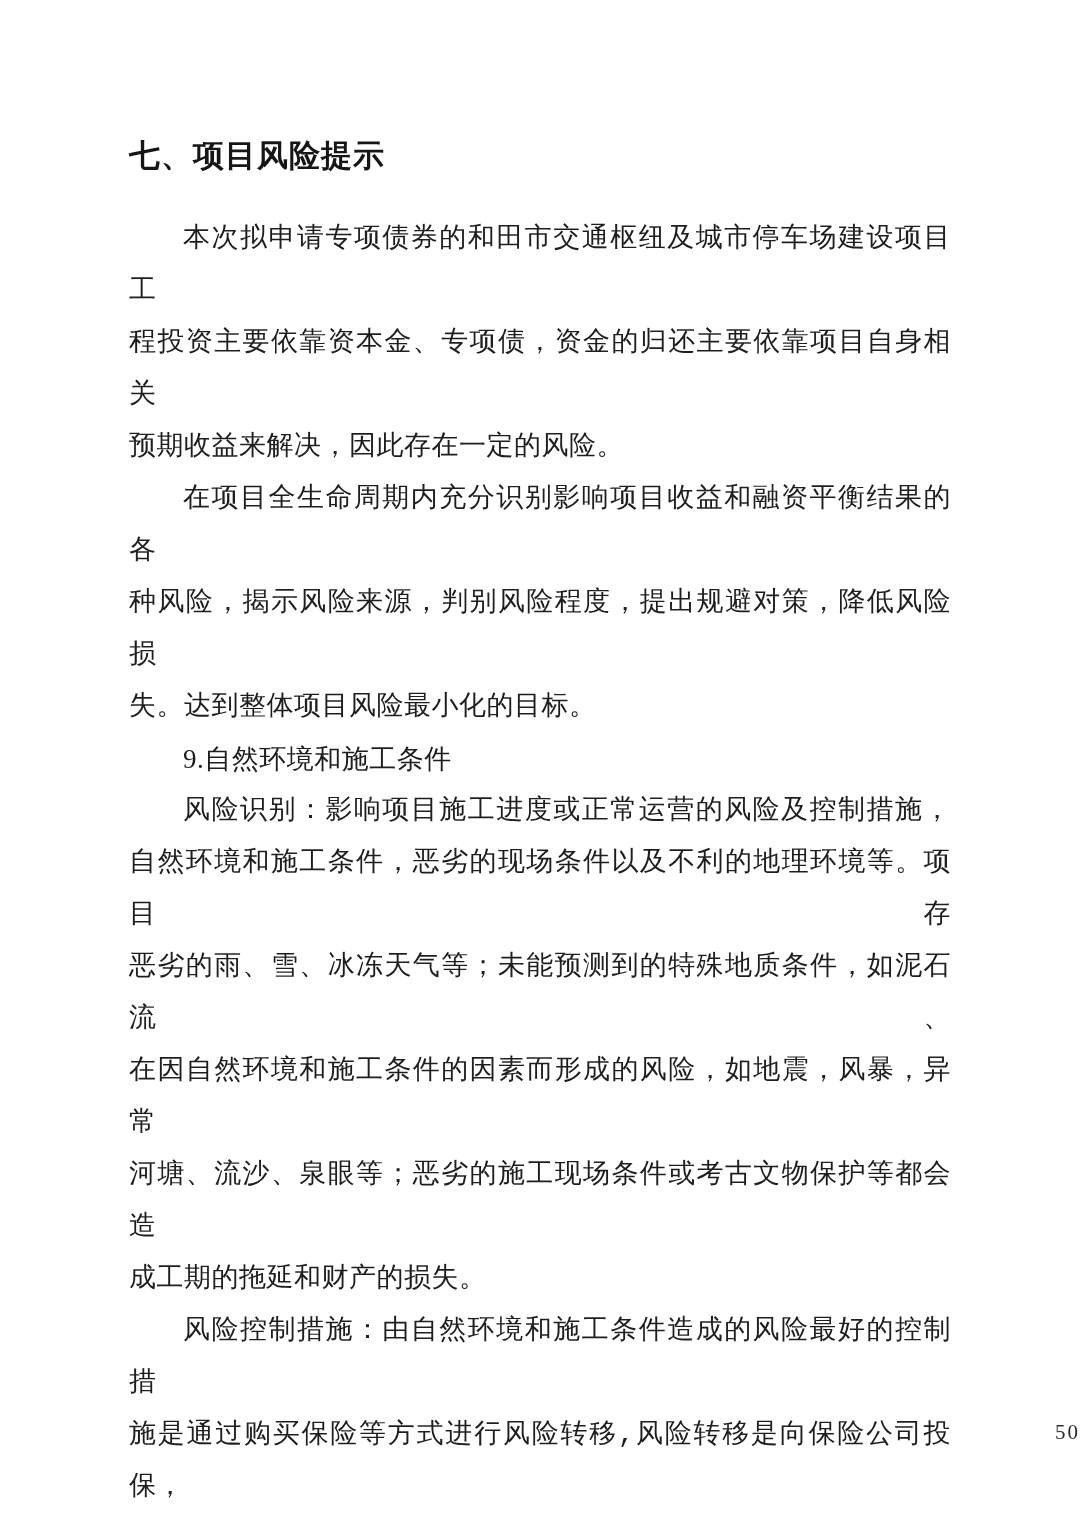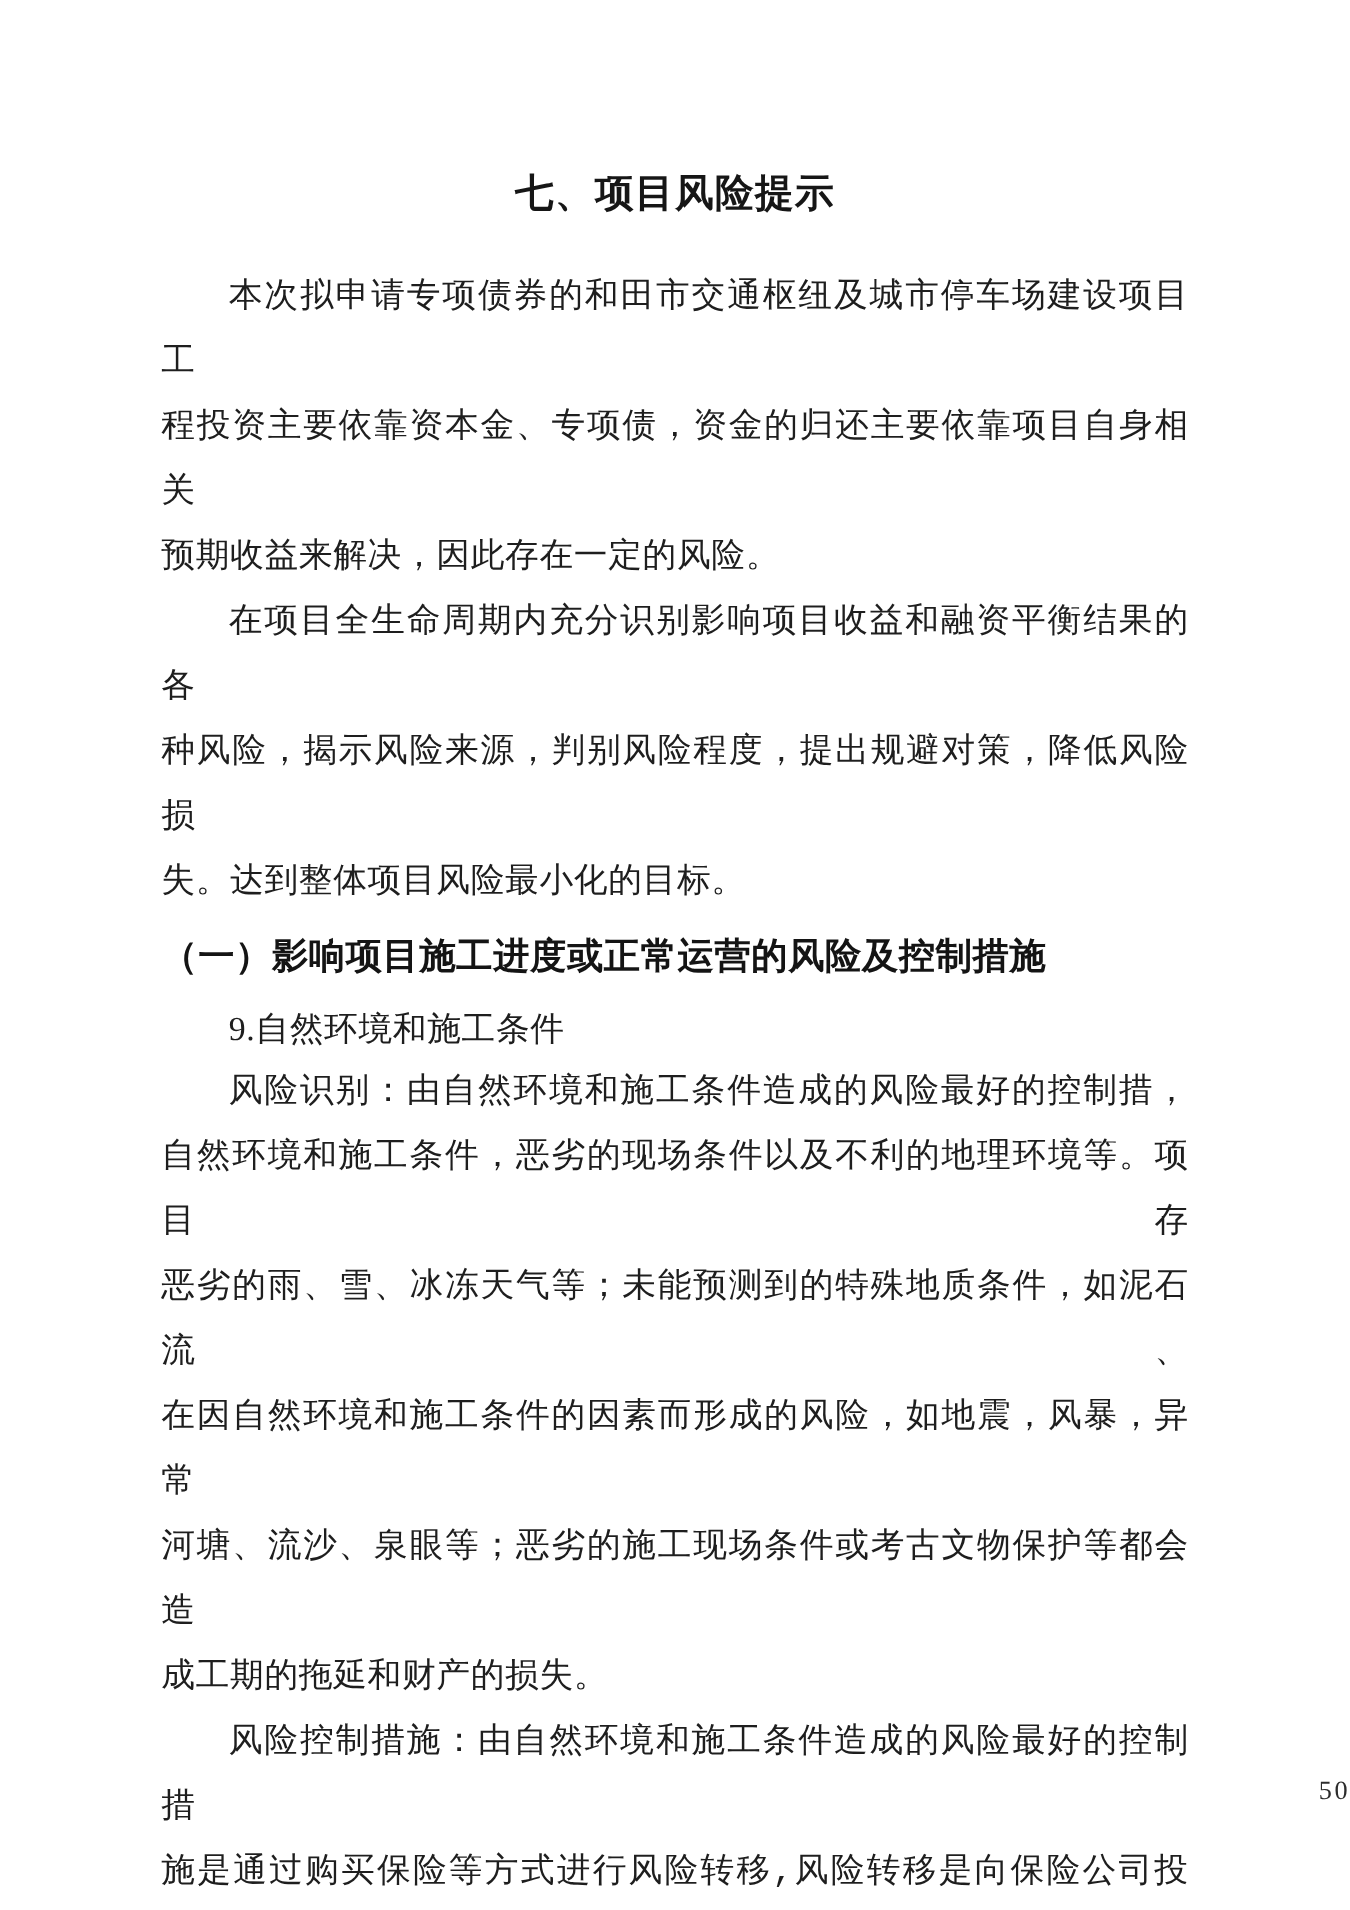--- a/index.html
+++ b/index.html
@@ -20,21 +20,21 @@
     position: absolute;
     left: 129px;
     top: 126px;
     width: 822px;
   }
   .title {
     margin: 0 0 29px 0;
     font-family: "DejaVu Sans", "Liberation Sans", sans-serif;
     font-size: 31px;
     font-weight: bold;
-    text-align: center;
+    text-align: left;
     letter-spacing: 1px;
     line-height: 58px;
     color: #161616;
   }
   .para {
     margin: 0;
   }
   .line {
     font-size: 27px;
     line-height: 52px;
@@ -90,26 +90,25 @@
         <div class="line">程投资主要依靠资本金、专项债，资金的归还主要依靠项目自身相关</div>
         <div class="line">预期收益来解决，因此存在一定的风险。</div>
       </div>
 
     <div class="para">
         <div class="line">在项目全生命周期内充分识别影响项目收益和融资平衡结果的各</div>
         <div class="line">种风险，揭示风险来源，判别风险程度，提出规避对策，降低风险损</div>
         <div class="line">失。达到整体项目风险最小化的目标。</div>
       </div>
 
-    <h2 class="section-heading">（一）影响项目施工进度或正常运营的风险及控制措施</h2>
 
     <div class="numbered-item">9.自然环境和施工条件</div>
 
     <div class="para">
-        <div class="line">风险识别：由自然环境和施工条件造成的风险最好的控制措，</div>
+        <div class="line">风险识别：影响项目施工进度或正常运营的风险及控制措施，</div>
         <div class="line">自然环境和施工条件，恶劣的现场条件以及不利的地理环境等。项目存</div>
         <div class="line">恶劣的雨、雪、冰冻天气等；未能预测到的特殊地质条件，如泥石流、</div>
         <div class="line">在因自然环境和施工条件的因素而形成的风险，如地震，风暴，异常</div>
         <div class="line">河塘、流沙、泉眼等；恶劣的施工现场条件或考古文物保护等都会造</div>
         <div class="line">成工期的拖延和财产的损失。</div>
       </div>
 
     <div class="para">
         <div class="line">风险控制措施：由自然环境和施工条件造成的风险最好的控制措</div>
         <div class="line">施是通过购买保险等方式进行风险转移,风险转移是向保险公司投保，</div>

